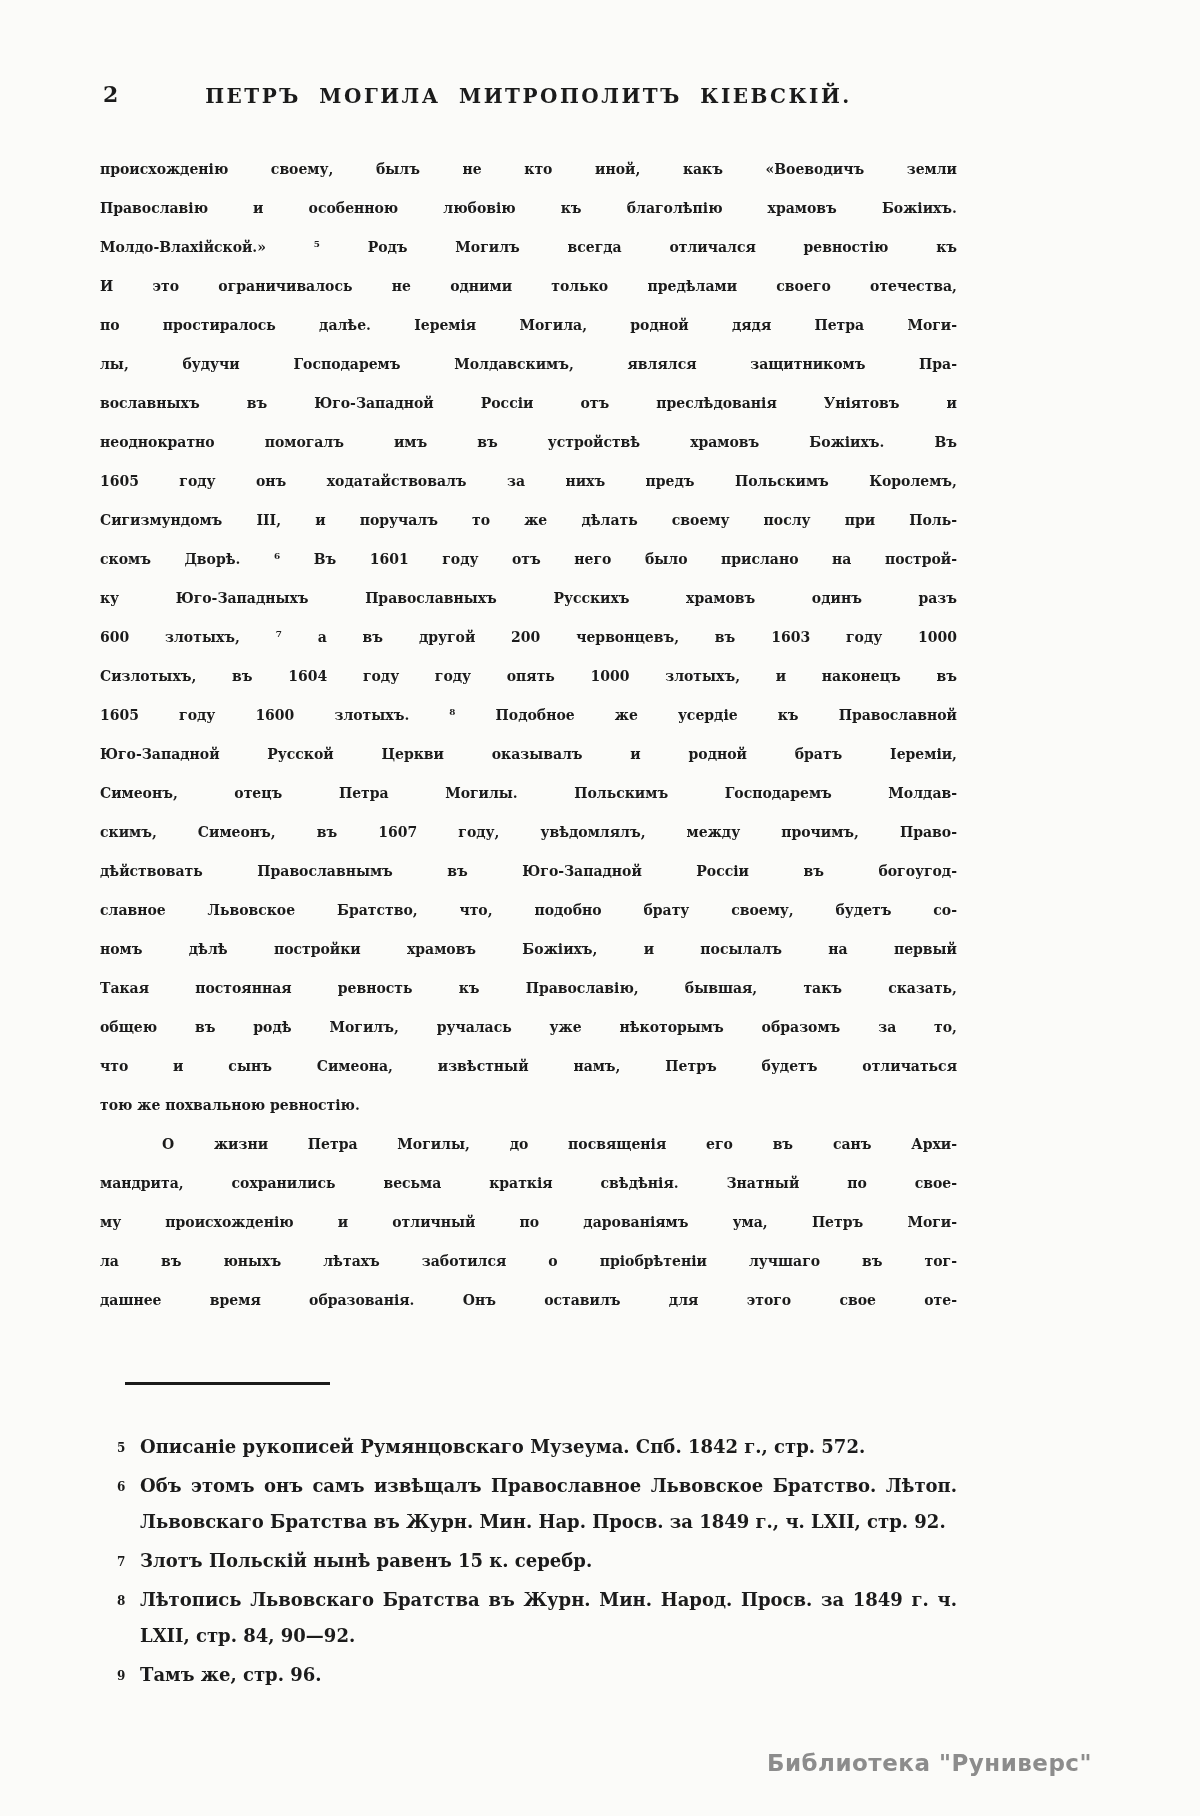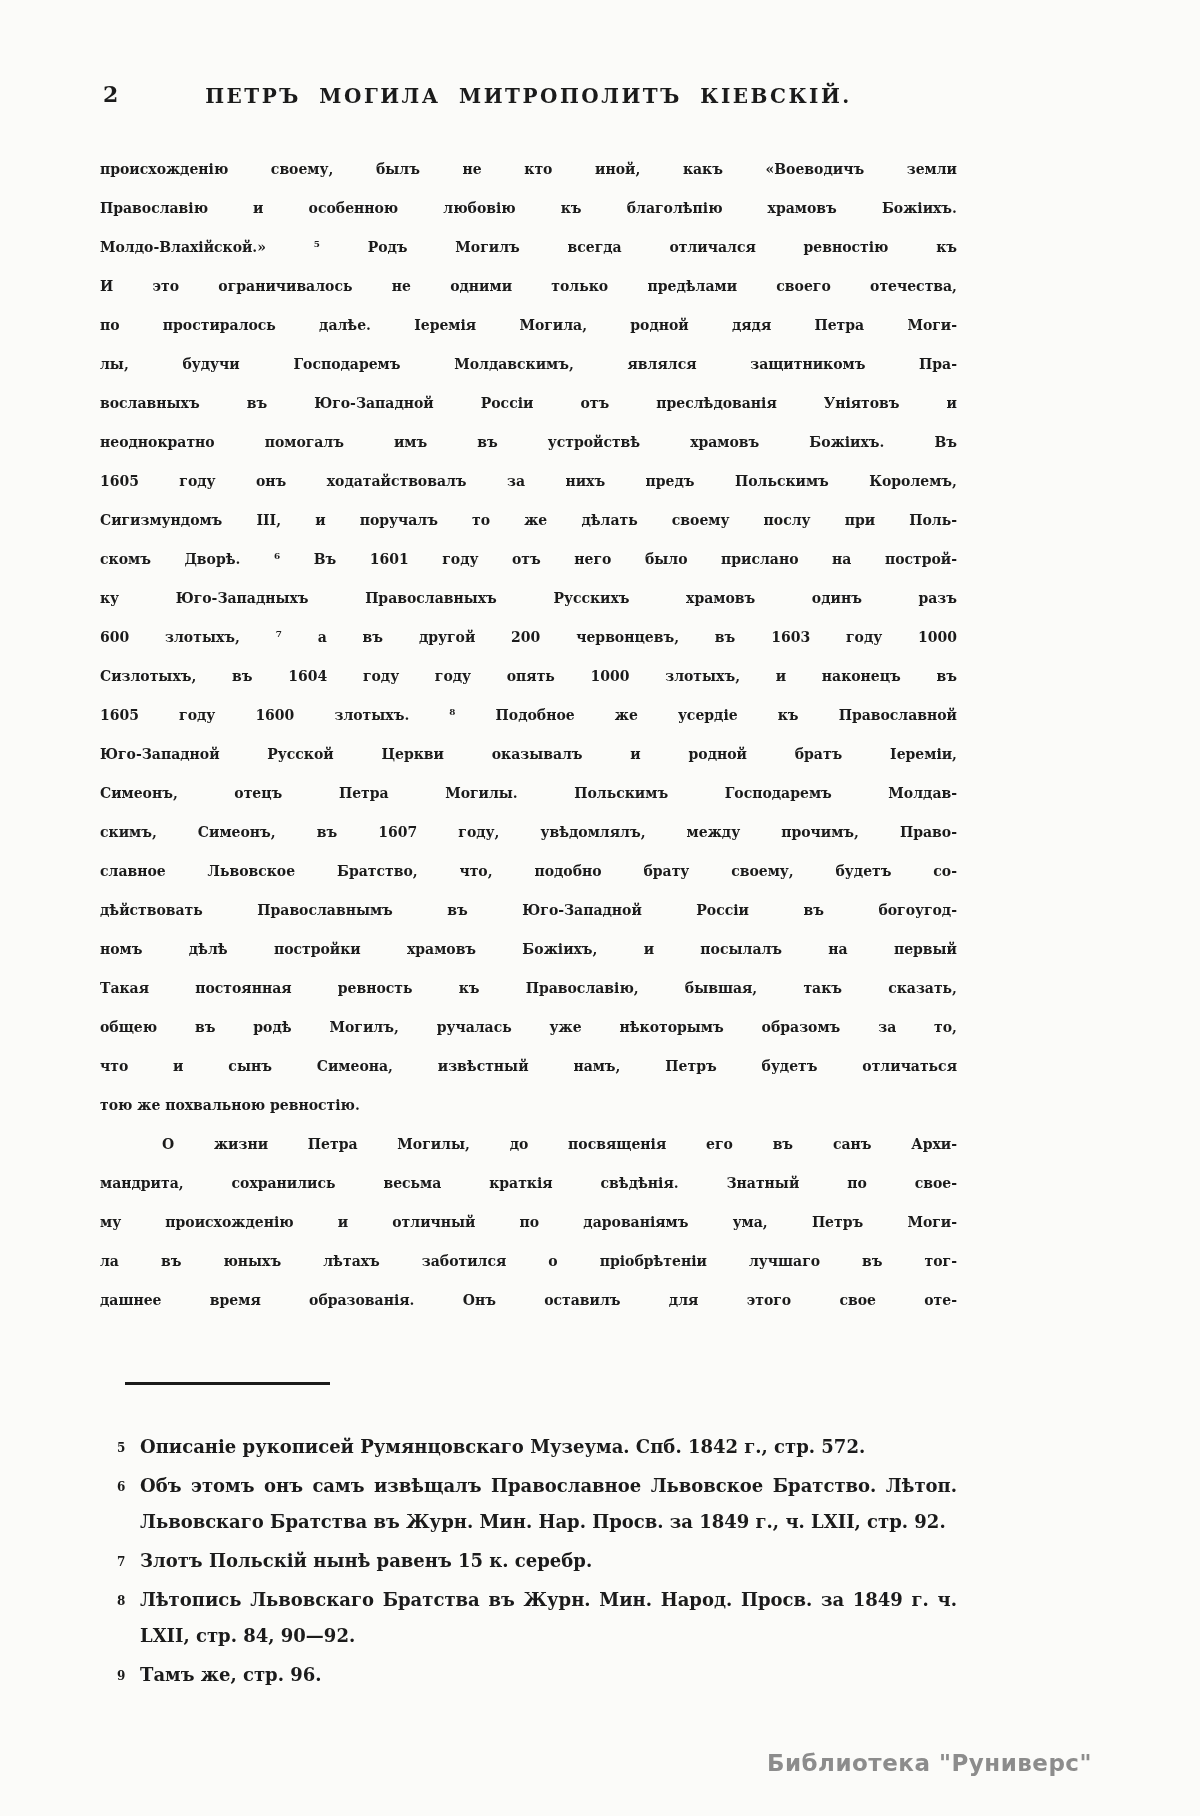--- a/index.html
+++ b/index.html
@@ -107,22 +107,22 @@
       <div class="line just">1605 году онъ ходатайствовалъ за нихъ предъ Польскимъ Королемъ,</div>
       <div class="line just">Сигизмундомъ III, и поручалъ то же дѣлать своему послу при Поль-</div>
       <div class="line just">скомъ Дворѣ. ⁶ Въ 1601 году отъ него было прислано на построй-</div>
       <div class="line just">ку Юго-Западныхъ Православныхъ Русскихъ храмовъ одинъ разъ</div>
       <div class="line just">600 злотыхъ, ⁷ а въ другой 200 червонцевъ, въ 1603 году 1000</div>
       <div class="line just">Сизлотыхъ, въ 1604 году году опять 1000 злотыхъ, и наконецъ въ</div>
       <div class="line just">1605 году 1600 злотыхъ. ⁸ Подобное же усердіе къ Православной</div>
       <div class="line just">Юго-Западной Русской Церкви оказывалъ и родной братъ Іереміи,</div>
       <div class="line just">Симеонъ, отецъ Петра Могилы. Польскимъ Господаремъ Молдав-</div>
       <div class="line just">скимъ, Симеонъ, въ 1607 году, увѣдомлялъ, между прочимъ, Право-</div>
+      <div class="line just">дѣйствовать Православнымъ въ Юго-Западной Россіи въ богоугод-</div>
       <div class="line just">славное Львовское Братство, что, подобно брату своему, будетъ со-</div>
-      <div class="line just">дѣйствовать Православнымъ въ Юго-Западной Россіи въ богоугод-</div>
       <div class="line just">номъ дѣлѣ постройки храмовъ Божіихъ, и посылалъ на первый</div>
       <div class="line just">Такая постоянная ревность къ Православію, бывшая, такъ сказать,</div>
       <div class="line just">общею въ родѣ Могилъ, ручалась уже нѣкоторымъ образомъ за то,</div>
       <div class="line just">что и сынъ Симеона, извѣстный намъ, Петръ будетъ отличаться</div>
       <div class="line">тою же похвальною ревностію.</div>
       <div class="line indent just">О жизни Петра Могилы, до посвященія его въ санъ Архи-</div>
       <div class="line just">мандрита, сохранились весьма краткія свѣдѣнія. Знатный по свое-</div>
       <div class="line just">му происхожденію и отличный по дарованіямъ ума, Петръ Моги-</div>
       <div class="line just">ла въ юныхъ лѣтахъ заботился о пріобрѣтеніи лучшаго въ тог-</div>
       <div class="line just">дашнее время образованія. Онъ оставилъ для этого свое оте-</div>

